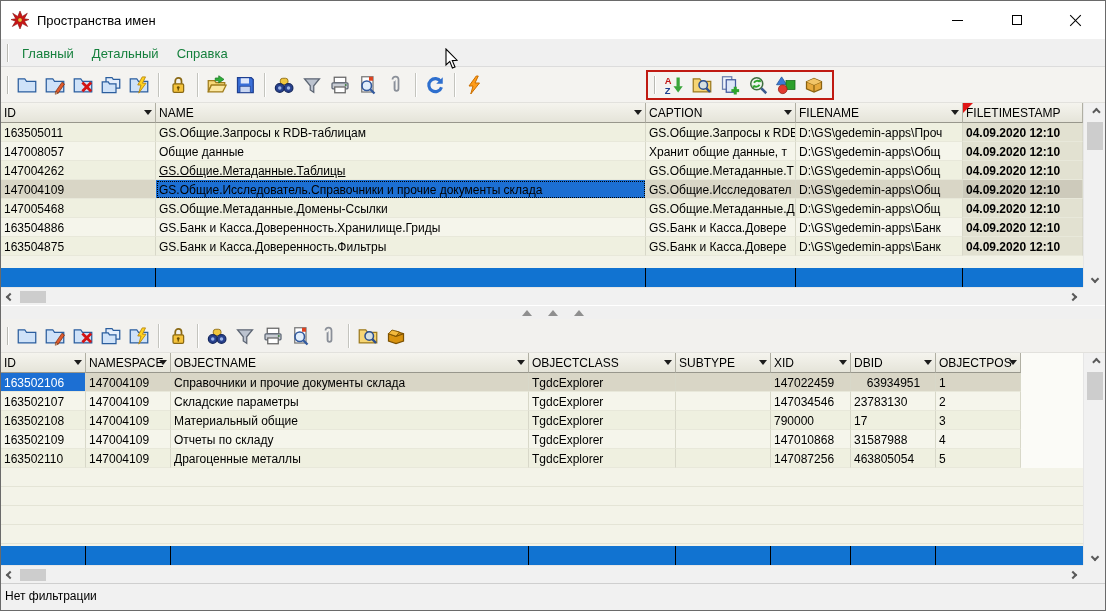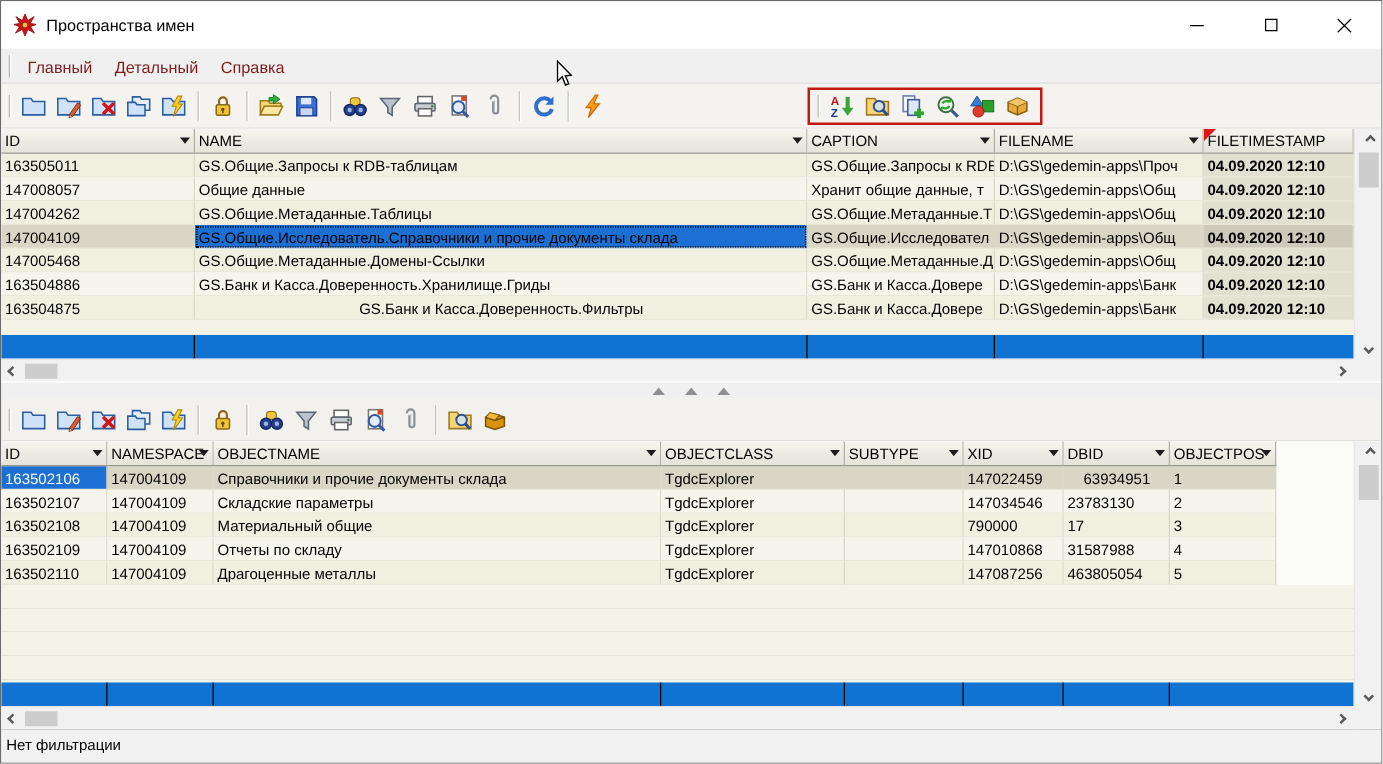--- a/index.html
+++ b/index.html
@@ -17,21 +17,21 @@
   .glyph-min { width:11px; height:1px; background:#000; }
   .glyph-max { width:10px; height:10px; border:1px solid #000; }
   .glyph-close { position:relative; width:13px; height:13px; }
   .glyph-close::before,.glyph-close::after { content:""; position:absolute; left:-1px; top:6px;
     width:15px; height:1px; background:#000; }
   .glyph-close::before { transform:rotate(45deg); } .glyph-close::after { transform:rotate(-45deg); }
 
   
   .menubar { height:28px; flex:none; background:#f0f0f0; border-bottom:1px solid #dcdcdc;
     display:flex; align-items:center; position:relative; }
-  .menu-item { padding:5px 9px 4px 9px; font-size:13px; color:#7f1d1d; }
+  .menu-item { padding:5px 9px 4px 9px; font-size:13px; color:#15803d; }
   .grip { width:2px; height:18px; margin:0 4px 0 6px; flex:none;
     border-left:1px solid #b9b9b3; border-right:1px solid #ffffff; }
 
   
   .toolbar { height:36px; flex:none; background:#f4f3f0; border-bottom:1px solid #e2e1dd;
     display:flex; align-items:center; position:relative; }
   .toolbar.detail-tb { height:34px; background:#f2f1ee; }
   .tb-btn { width:28px; height:28px; border:none; background:transparent; display:flex;
     align-items:center; justify-content:center; padding:0; }
   .tb-sep { width:1px; height:24px; background:#c4c4be; box-shadow:1px 0 0 #ffffff; margin:0 5px; flex:none; }
@@ -346,21 +346,21 @@
         </div>
         <div class="g-row odd">
           <div class="g-cell" style="width: 155px;">147008057</div>
           <div class="g-cell" style="width: 490px;">Общие данные</div>
           <div class="g-cell" style="width: 150px;">Хранит общие данные, т</div>
           <div class="g-cell" style="width: 167px;">D:\GS\gedemin-apps\Общ</div>
           <div class="g-cell sorted" style="width: 120px;">04.09.2020 12:10</div>
         </div>
         <div class="g-row even">
           <div class="g-cell" style="width: 155px;">147004262</div>
-          <div class="g-cell" style="width: 490px;">GS.Общие.Метаданные.Таблицы</div>
+          <div class="g-cell" style="width: 490px; text-decoration: underline;">GS.Общие.Метаданные.Таблицы</div>
           <div class="g-cell" style="width: 150px;">GS.Общие.Метаданные.Т</div>
           <div class="g-cell" style="width: 167px;">D:\GS\gedemin-apps\Общ</div>
           <div class="g-cell sorted" style="width: 120px;">04.09.2020 12:10</div>
         </div>
         <div class="g-row odd selected">
           <div class="g-cell" style="width: 155px;">147004109</div>
           <div class="g-cell focus" style="width: 490px;">GS.Общие.Исследователь.Справочники и прочие документы склада</div>
           <div class="g-cell" style="width: 150px;">GS.Общие.Исследовател</div>
           <div class="g-cell" style="width: 167px;">D:\GS\gedemin-apps\Общ</div>
           <div class="g-cell sorted" style="width: 120px;">04.09.2020 12:10</div>
@@ -374,21 +374,21 @@
         </div>
         <div class="g-row odd">
           <div class="g-cell" style="width: 155px;">163504886</div>
           <div class="g-cell" style="width: 490px;">GS.Банк и Касса.Доверенность.Хранилище.Гриды</div>
           <div class="g-cell" style="width: 150px;">GS.Банк и Касса.Довере</div>
           <div class="g-cell" style="width: 167px;">D:\GS\gedemin-apps\Банк</div>
           <div class="g-cell sorted" style="width: 120px;">04.09.2020 12:10</div>
         </div>
         <div class="g-row even">
           <div class="g-cell" style="width: 155px;">163504875</div>
-          <div class="g-cell" style="width: 490px; text-align: center;">GS.Банк и Касса.Доверенность.Фильтры</div>
+          <div class="g-cell" style="width: 490px;">GS.Банк и Касса.Доверенность.Фильтры</div>
           <div class="g-cell" style="width: 150px;">GS.Банк и Касса.Довере</div>
           <div class="g-cell" style="width: 167px;">D:\GS\gedemin-apps\Банк</div>
           <div class="g-cell sorted" style="width: 120px;">04.09.2020 12:10</div>
         </div>
         <div class="g-filler"></div>
         <div class="g-band">
           <span class="band-sep" style="left: 154px;"></span>
           <span class="band-sep" style="left: 644px;"></span>
           <span class="band-sep" style="left: 794px;"></span>
           <span class="band-sep" style="left: 961px;"></span>

